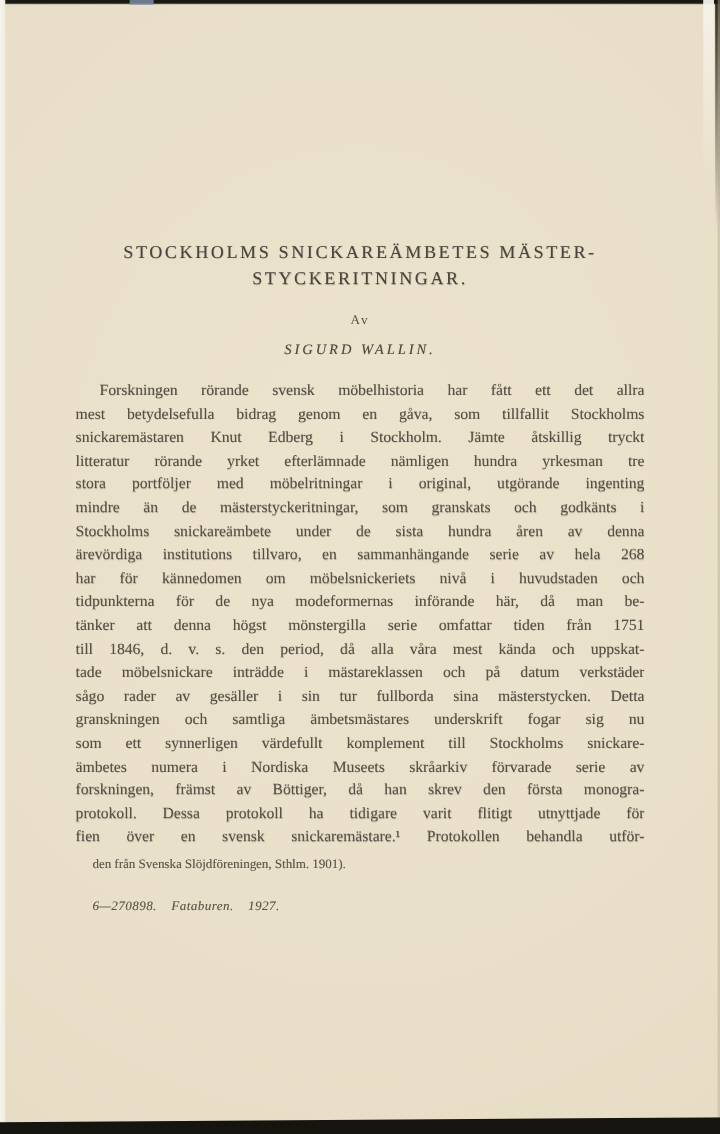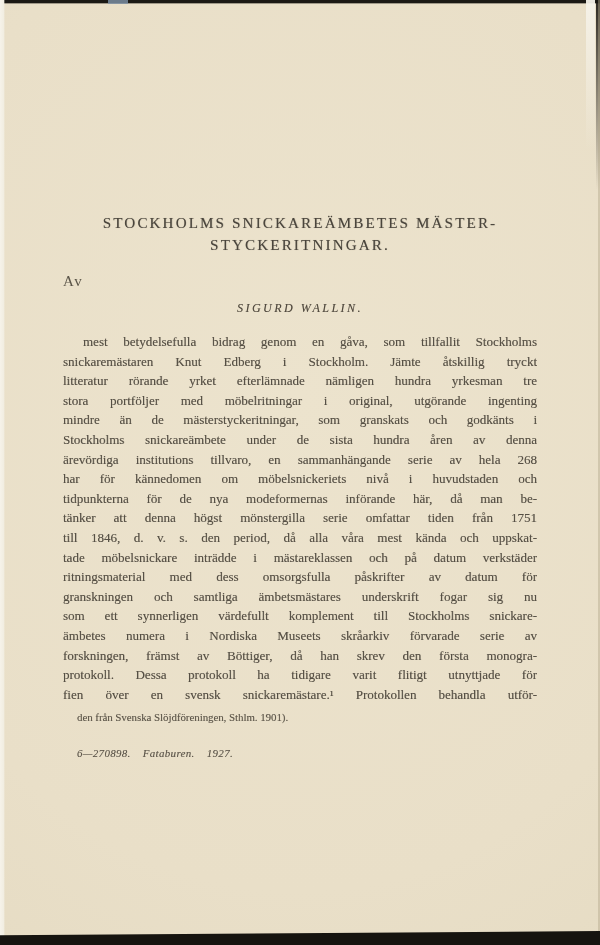--- a/index.html
+++ b/index.html
@@ -38,36 +38,37 @@
     position: absolute; right: 0; top: 0; bottom: 0; width: 2px;
     background: rgba(180,168,140,0.45);
   }
   .edge-bottom {
     position: absolute; left: 0; right: 0; bottom: 0; height: 17px;
     background: #16140f;
     clip-path: polygon(0 42%, 100% 18%, 100% 100%, 0 100%);
   }
   
   .content {
-    position: absolute; left: 63px; top: 12px; width: 474px;
+    position: absolute; left: 63px; top: 0; width: 474px;
     color: #544e43;
   }
   .title {
     margin-top: 200px;
     text-align: center;
     font-size: 15px;
     line-height: 22px;
     font-weight: normal;
     letter-spacing: 2.2px;
     color: #4a453c;
     text-shadow: 0.4px 0.4px 0.7px rgba(74,69,60,0.45);
   }
   .byline {
     margin-top: 17px;
-    font-size: 15px;
+    text-align: center;
+    font-size: 11px;
     letter-spacing: 1.5px;
     color: #5a5448;
   }
   .author {
     margin-top: 11px;
     text-align: center;
     font-size: 12px;
     font-style: italic;
     letter-spacing: 2.5px;
     color: #50493e;
@@ -125,33 +126,34 @@
     <div class="title">
       <div>STOCKHOLMS SNICKAREÄMBETES MÄSTER-</div>
       <div>STYCKERITNINGAR.</div>
     </div>
 
     <div class="byline">Av</div>
 
     <div class="author">SIGURD WALLIN.</div>
 
     <div class="bodytext">
+        <div class="bodyline">Forskningen rörande svensk möbelhistoria har fått ett det allra</div>
         <div class="bodyline">mest betydelsefulla bidrag genom en gåva, som tillfallit Stockholms</div>
         <div class="bodyline">snickaremästaren Knut Edberg i Stockholm. Jämte åtskillig tryckt</div>
         <div class="bodyline">litteratur rörande yrket efterlämnade nämligen hundra yrkesman tre</div>
         <div class="bodyline">stora portföljer med möbelritningar i original, utgörande ingenting</div>
         <div class="bodyline">mindre än de mästerstyckeritningar, som granskats och godkänts i</div>
         <div class="bodyline">Stockholms snickareämbete under de sista hundra åren av denna</div>
         <div class="bodyline">ärevördiga institutions tillvaro, en sammanhängande serie av hela 268</div>
         <div class="bodyline">har för kännedomen om möbelsnickeriets nivå i huvudstaden och</div>
         <div class="bodyline">tidpunkterna för de nya modeformernas införande här, då man be-</div>
         <div class="bodyline">tänker att denna högst mönstergilla serie omfattar tiden från 1751</div>
         <div class="bodyline">till 1846, d. v. s. den period, då alla våra mest kända och uppskat-</div>
         <div class="bodyline">tade möbelsnickare inträdde i mästareklassen och på datum verkstäder</div>
-        <div class="bodyline">ritningsmaterial med dess omsorgsfulla påskrifter av datum för</div>
+        <div class="bodyline">sågo rader av gesäller i sin tur fullborda sina mästerstycken. Detta</div>
         <div class="bodyline">granskningen och samtliga ämbetsmästares underskrift fogar sig nu</div>
         <div class="bodyline">som ett synnerligen värdefullt komplement till Stockholms snickare-</div>
         <div class="bodyline">ämbetes numera i Nordiska Museets skråarkiv förvarade serie av</div>
         <div class="bodyline">forskningen, främst av Böttiger, då han skrev den första monogra-</div>
         <div class="bodyline">protokoll.  Dessa protokoll ha tidigare varit flitigt utnyttjade för</div>
         <div class="bodyline">fien över en svensk snickaremästare.¹  Protokollen behandla utför-</div>
       </div>
 
     <div class="footnote">
         <div class="footnote-line">den från Svenska Slöjdföreningen, Sthlm. 1901).</div>

